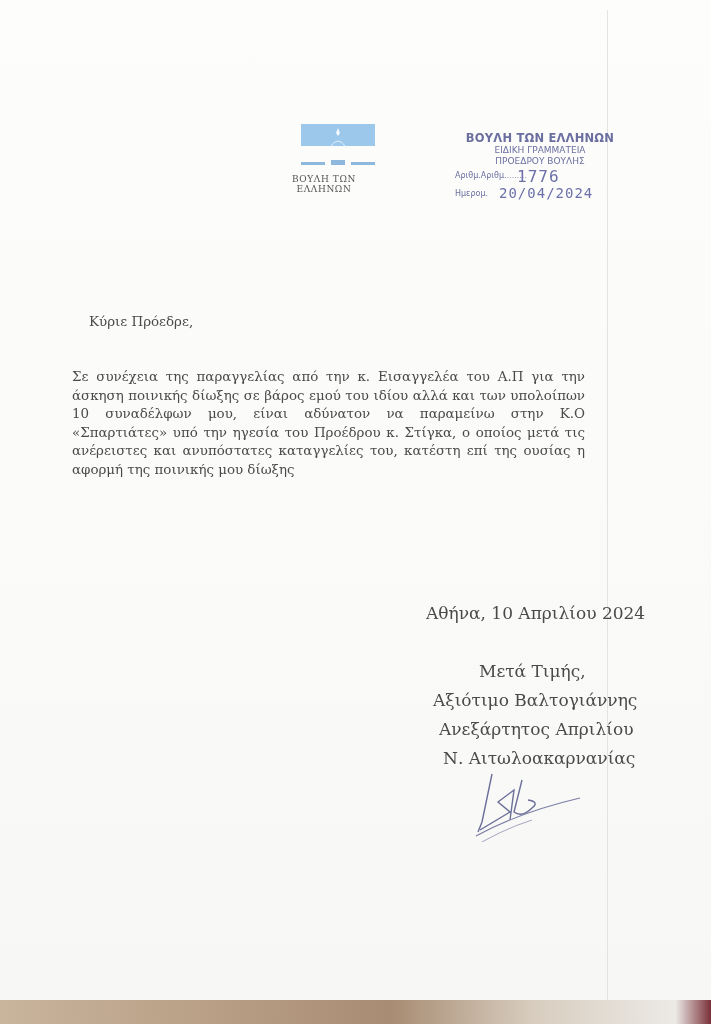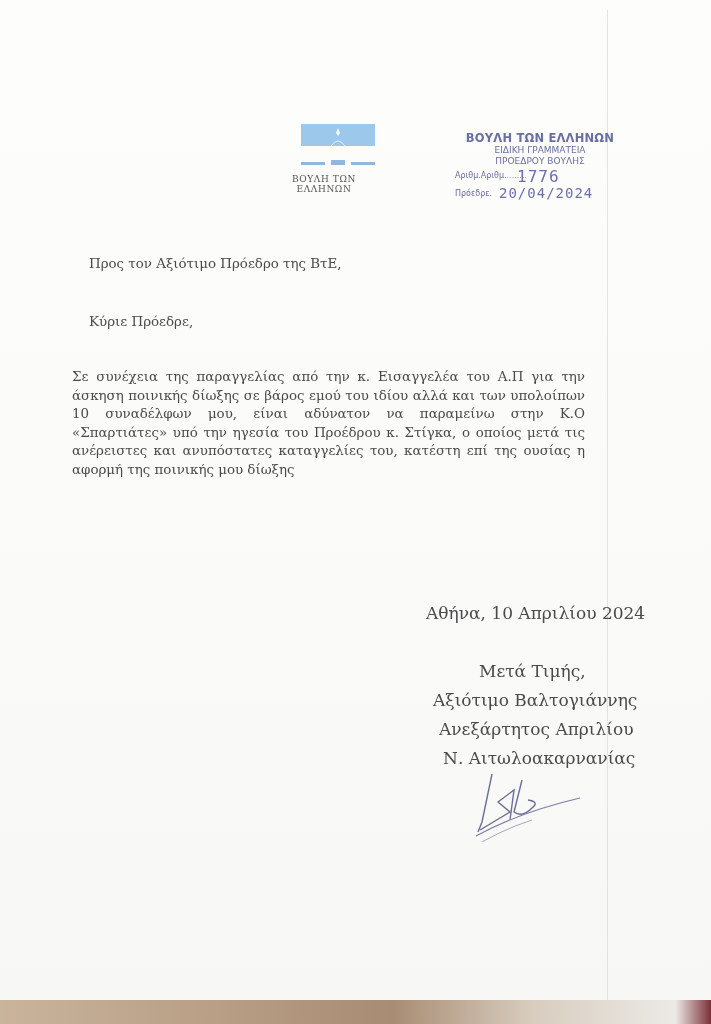--- a/index.html
+++ b/index.html
@@ -78,26 +78,25 @@
 
   <div class="stamp">
     <div class="title">ΒΟΥΛΗ ΤΩΝ ΕΛΛΗΝΩΝ</div>
     <div class="sub">ΕΙΔΙΚΗ ΓΡΑΜΜΑΤΕΙΑ</div>
     <div class="sub">ΠΡΟΕΔΡΟΥ ΒΟΥΛΗΣ</div>
     <div class="row">
       <span>Αριθμ.Αριθμ.</span><span class="dots">........</span>
       <span class="hand" style="left:62px;">1776</span>
     </div>
     <div class="row">
-      <span>Πρόεδρε.</span>
+      <span>Ημερομ.</span>
       <span class="hand" style="left:44px;font-size:14px;text-align:center;">20/04/2024</span>
     </div>
   </div>
 
-  <div class="salutation" style="top:256px;">Προς τον Αξιότιμο Πρόεδρο της ΒτΕ,</div>
   <div class="salutation" style="top:314px;">Κύριε Πρόεδρε,</div>
 
   <div class="text-block justify" style="top:368px;">Σε συνέχεια της παραγγελίας από την κ. Εισαγγελέα του Α.Π για την άσκηση ποινικής δίωξης σε βάρος εμού του ιδίου αλλά και των υπολοίπων 10 συναδέλφων μου, είναι αδύνατον να παραμείνω στην Κ.Ο «Σπαρτιάτες» υπό την ηγεσία του Προέδρου κ. Στίγκα, ο οποίος μετά τις ανέρειστες και ανυπόστατες καταγγελίες του, κατέστη επί της ουσίας η αφορμή της ποινικής μου δίωξης</div>
 
   <div class="right-block" style="left:426px;top:603px;">Αθήνα, 10 Απριλίου 2024</div>
   <div class="right-block" style="left:466px;top:661px;margin-left:13px;">Μετά Τιμής,</div>
   <div class="right-block" style="left:433px;top:690px;">Αξιότιμο Βαλτογιάννης</div>
   <div class="right-block" style="left:439px;top:719px;">Ανεξάρτητος Απριλίου</div>
   <div class="right-block" style="left:443px;top:748px;">Ν. Αιτωλοακαρνανίας</div>
 

